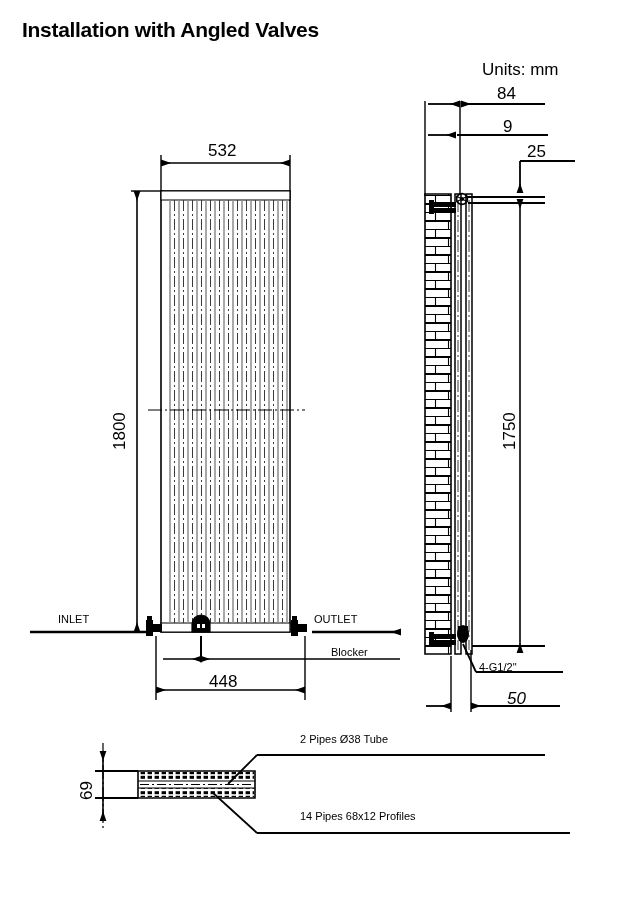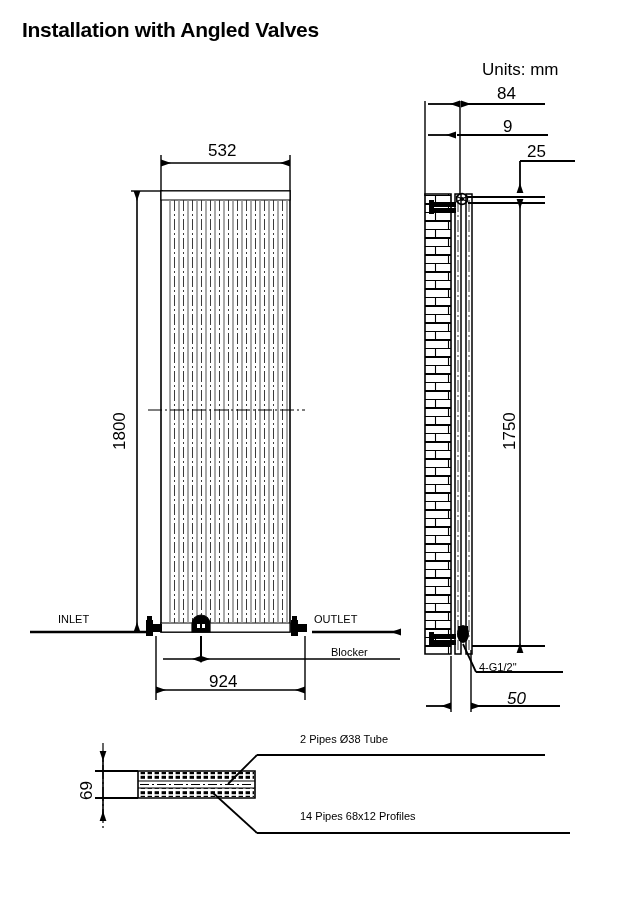--- a/index.html
+++ b/index.html
@@ -59,21 +59,21 @@
 </head>
 <body>
 
 <div id="page">
 
   <div class="title">Installation with Angled Valves</div>
   <div class="units">Units: mm</div>
 
   <div class="dimtext" style="left:208px; top:141px;">532</div>
   <div class="dimtext rot" style="left:110px; top:450px;">1800</div>
-  <div class="dimtext" style="left:209px; top:672px;">924</div>
+  <div class="dimtext" style="left:209px; top:672px;">448</div>
 
   <div class="label" style="left:58px; top:613px;">INLET</div>
   <div class="label" style="left:314px; top:613px;">OUTLET</div>
   <div class="label" style="left:310px; top:646px;margin-left:21px;">Blocker</div>
 
   <div class="dimtext" style="left:497px; top:84px;">84</div>
   <div class="dimtext" style="left:503px; top:117px;">9</div>
   <div class="dimtext" style="left:527px; top:142px;">25</div>
   <div class="dimtext rot" style="left:500px; top:450px;">1750</div>
   <div class="label" style="left:479px; top:661px;">4-G1/2"</div>

